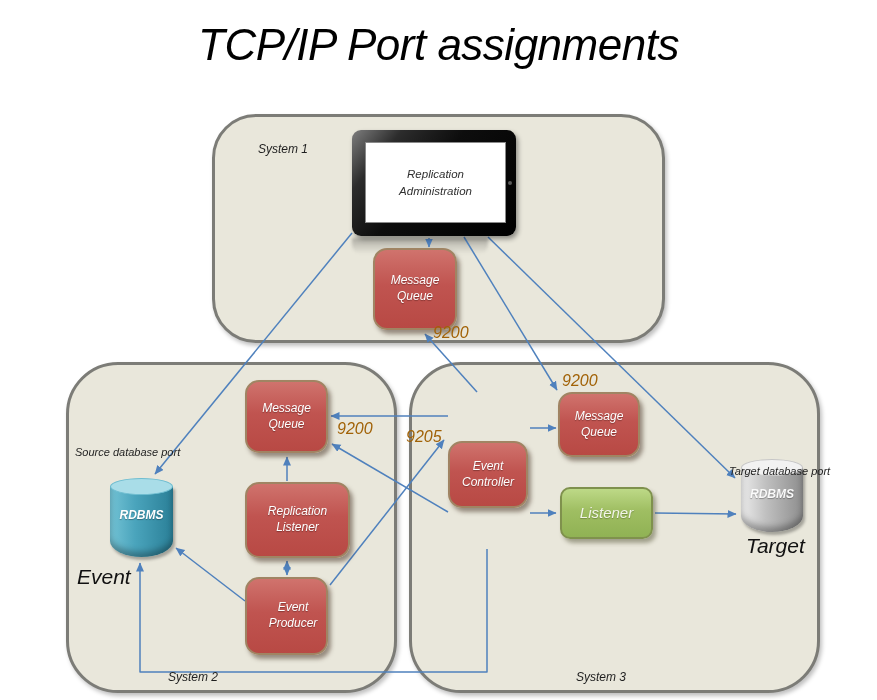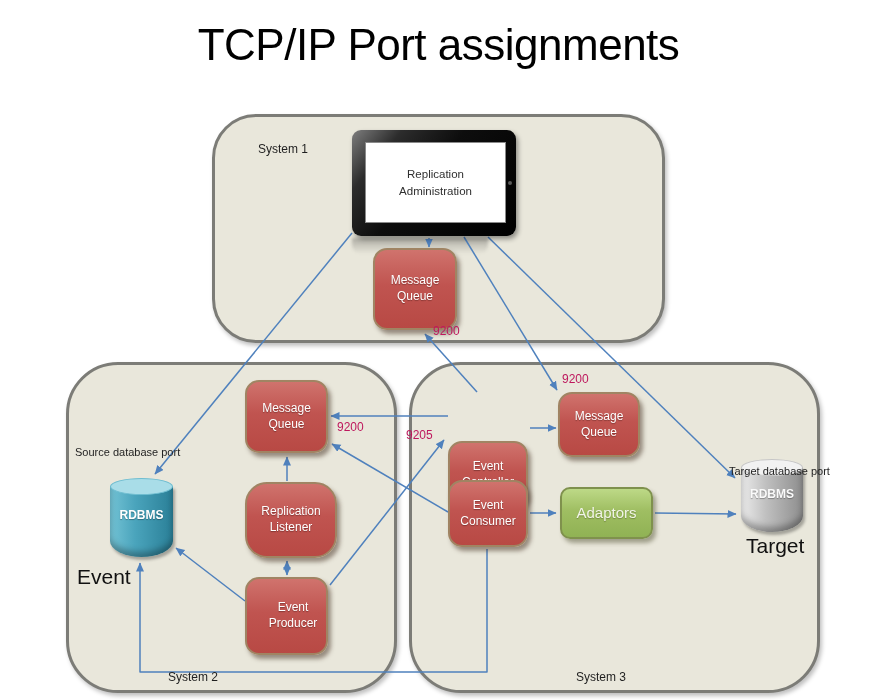--- a/index.html
+++ b/index.html
@@ -1,18 +1,18 @@
 <!DOCTYPE html>
 <html><head>
 <meta charset="utf-8">
 <style>
   * { margin:0; padding:0; box-sizing:border-box; }
   html,body { background:#ffffff; }
   body { font-family:"Liberation Sans", sans-serif; }
-  .canvas { position:relative; width:877px; height:700px; background:#ffffff; overflow:hidden; }
+  .canvas { position:relative; width:877px; height:700px; background:#ffffff; overflow:hidden;font-style:italic; }
 
   .title {
     position:absolute; left:0; top:20px; width:877px; text-align:center;
     font-size:44px; font-weight:400; color:#000; letter-spacing:-0.5px;
   }
 
   
   .panel {
     position:absolute; background:#e9e7db; border:3px solid #7c7c77;
     box-shadow:2px 3px 4px rgba(0,0,0,0.25); z-index:1;
@@ -79,21 +79,21 @@
   .tablet-camera {
     position:absolute; right:4px; top:50%; margin-top:-2px; width:4px; height:4px;
     border-radius:50%; background:#5a5a5a;
   }
   .tablet-reflection {
     position:absolute; left:352px; top:238px; width:136px; height:16px; z-index:2;
     background:linear-gradient(rgba(40,40,40,0.3), rgba(40,40,40,0));
     border-radius:0 0 9px 9px; filter:blur(1.5px);
   }
 
-  .port { position:absolute; font-size:12px; color:#be185d; z-index:5; white-space:nowrap; }
+  .port { position:absolute; font-size:16px; color:#a16207; z-index:5; white-space:nowrap; }
 
   .note-label { position:absolute; font-size:11px; color:#1f1f1f; z-index:5; white-space:nowrap; }
   .role-label { position:absolute; font-size:21px; color:#111; z-index:5; white-space:nowrap; }
 </style>
 </head>
 <body>
 
 <div class="canvas">
 
   <h1 class="title">TCP/IP Port assignments</h1>
@@ -137,36 +137,35 @@
     <div class="tablet-screen">
       <span>Replication Administration</span>
     </div>
     <div class="tablet-camera"></div>
   </div>
   <div class="tablet-reflection"></div>
 
   <div class="node red" style="left:373px; top:248px; width:84px; height:82px;">Message Queue</div>
 
   <div class="node red" style="left:245px; top:380px; width:83px; height:73px;">Message Queue</div>
-  <div class="node red" style="left:245px; top:482px; width:92px; height:76px;border-radius:22px;">Replication Listener</div>
+  <div class="node red" style="left:245px; top:482px; width:105px; height:76px;">Replication Listener</div>
   <div class="node red" style="left:245px; top:577px; width:83px; height:78px;padding-left:17px;">Event Producer</div>
 
   <div class="cylinder teal" style="left:110px; top:478px; width:63px; height:79px;">
     <div class="cyl-body"></div>
     <div class="cyl-top"></div>
     <span class="cyl-label">RDBMS</span>
   </div>
 
   <span class="note-label" style="left:75px; top:446px;">Source database port</span>
   <span class="role-label" style="left:77px; top:565px;">Event</span>
 
   <div class="node red" style="left:448px; top:393px; width:80px; height:67px;margin-top:48px;">Event Controller</div>
   <div class="node red" style="left:558px; top:392px; width:82px; height:65px;">Message Queue</div>
-  <div class="node red" style="left:448px; top:480px; width:80px; height:67px;">Event Consumer</div>
-  <div class="node green" style="left:560px; top:487px; width:93px; height:52px;">Adaptors</div>
+  <div class="node green" style="left:560px; top:487px; width:93px; height:52px;">Listener</div>
 
   <div class="cylinder gray" style="left:741px; top:459px; width:62px; height:73px;">
     <div class="cyl-body"></div>
     <div class="cyl-top"></div>
     <span class="cyl-label">RDBMS</span>
   </div>
 
   <span class="note-label" style="left:729px; top:437px;margin-top:28px;">Target database port</span>
   <span class="role-label" style="left:746px; top:534px;">Target</span>
 

